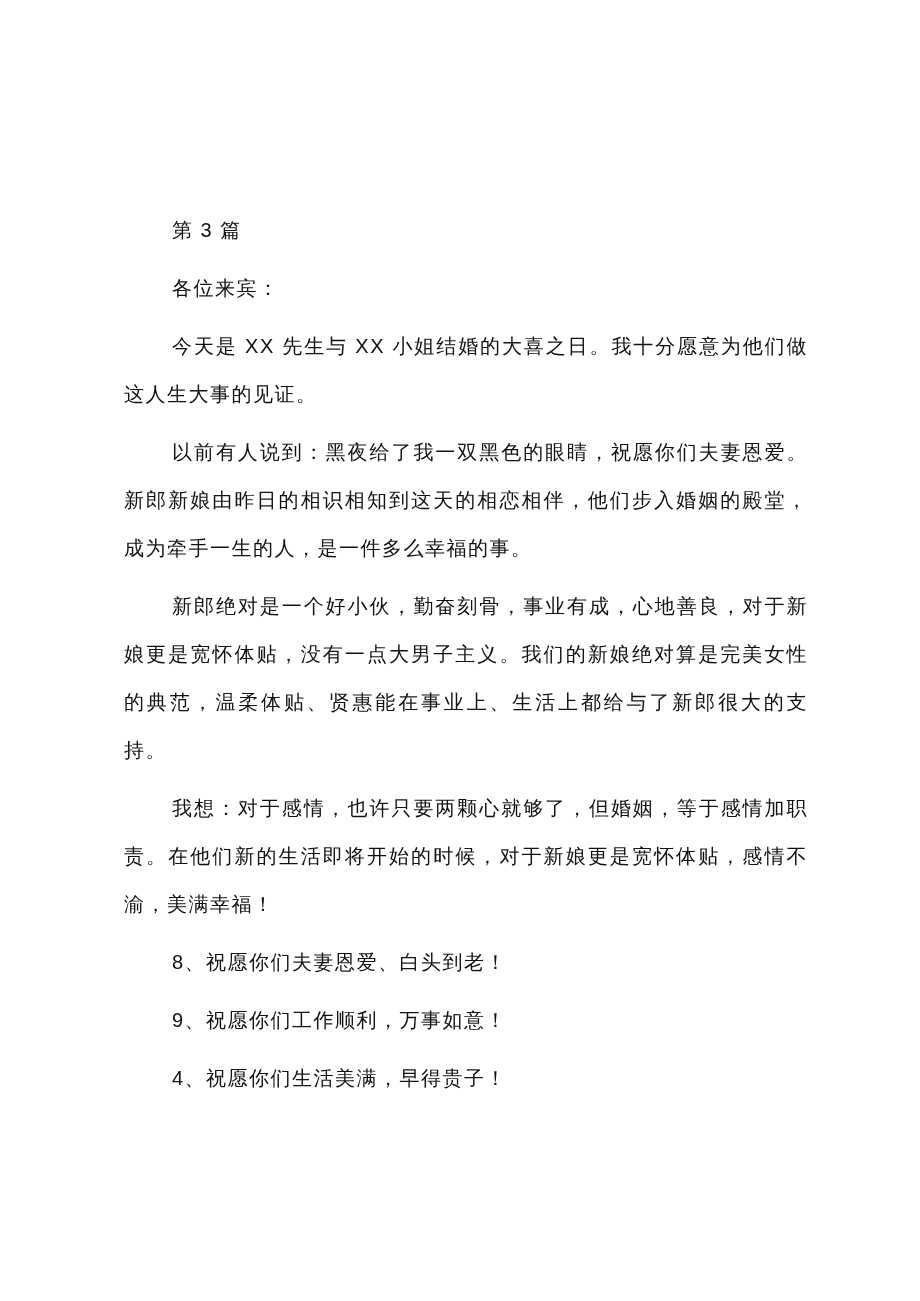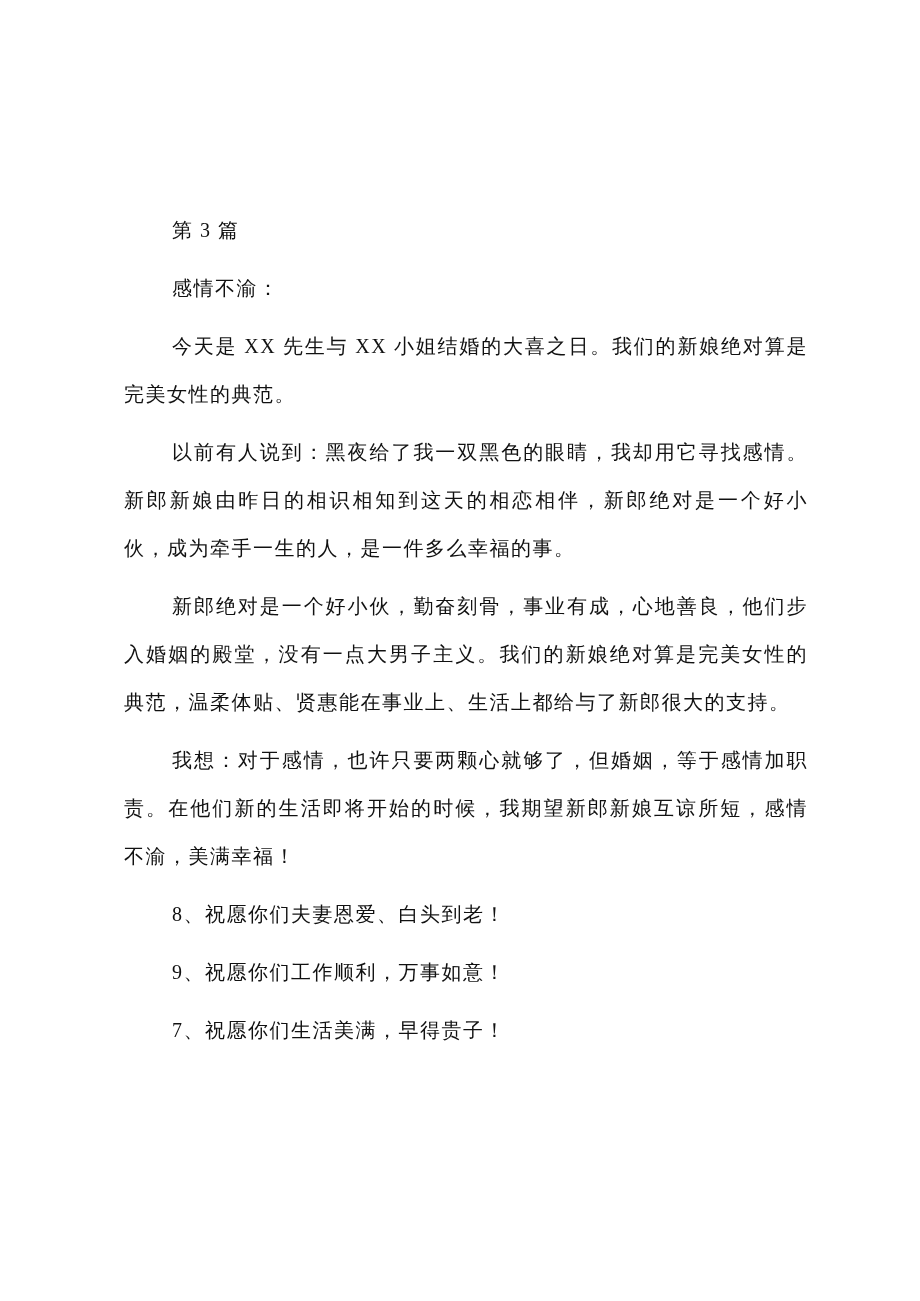--- a/index.html
+++ b/index.html
@@ -1,29 +1,29 @@
 <!DOCTYPE html>
 <html><head>
 <meta charset="utf-8">
 <style>
   html, body { margin: 0; padding: 0; background: #ffffff; }
   body { width: 920px; height: 1301px; position: relative; overflow: hidden; }
   .page {
     position: absolute; left: 124px; top: 206px; width: 684px;
-    font-family: Liberation Serif, serif;
+    font-family: Liberation Sans, sans-serif;
     font-size: 20px; color: #111111; line-height: 48px;
   }
   .p { margin: 0 0 10px 0; text-indent: 48px; text-align: justify; letter-spacing: 1.5px; }
 </style>
 </head>
 <body>
 
 <div class="page">
   <p class="p">第 3 篇</p>
-  <p class="p">感情不渝：</p>
-  <p class="p">今天是 XX 先生与 XX 小姐结婚的大喜之日。我们的新娘绝对算是完美女性的典范。</p>
-  <p class="p">以前有人说到：黑夜给了我一双黑色的眼睛，我却用它寻找感情。新郎新娘由昨日的相识相知到这天的相恋相伴，新郎绝对是一个好小伙，成为牵手一生的人，是一件多么幸福的事。</p>
-  <p class="p">新郎绝对是一个好小伙，勤奋刻骨，事业有成，心地善良，他们步入婚姻的殿堂，没有一点大男子主义。我们的新娘绝对算是完美女性的典范，温柔体贴、贤惠能在事业上、生活上都给与了新郎很大的支持。</p>
-  <p class="p">我想：对于感情，也许只要两颗心就够了，但婚姻，等于感情加职责。在他们新的生活即将开始的时候，我期望新郎新娘互谅所短，感情不渝，美满幸福！</p>
+  <p class="p">各位来宾：</p>
+  <p class="p">今天是 XX 先生与 XX 小姐结婚的大喜之日。我十分愿意为他们做这人生大事的见证。</p>
+  <p class="p">以前有人说到：黑夜给了我一双黑色的眼睛，祝愿你们夫妻恩爱。新郎新娘由昨日的相识相知到这天的相恋相伴，他们步入婚姻的殿堂，成为牵手一生的人，是一件多么幸福的事。</p>
+  <p class="p">新郎绝对是一个好小伙，勤奋刻骨，事业有成，心地善良，对于新娘更是宽怀体贴，没有一点大男子主义。我们的新娘绝对算是完美女性的典范，温柔体贴、贤惠能在事业上、生活上都给与了新郎很大的支持。</p>
+  <p class="p">我想：对于感情，也许只要两颗心就够了，但婚姻，等于感情加职责。在他们新的生活即将开始的时候，对于新娘更是宽怀体贴，感情不渝，美满幸福！</p>
   <p class="p">8、祝愿你们夫妻恩爱、白头到老！</p>
   <p class="p">9、祝愿你们工作顺利，万事如意！</p>
-  <p class="p">7、祝愿你们生活美满，早得贵子！</p>
+  <p class="p">4、祝愿你们生活美满，早得贵子！</p>
 </div>
 
 </body></html>

